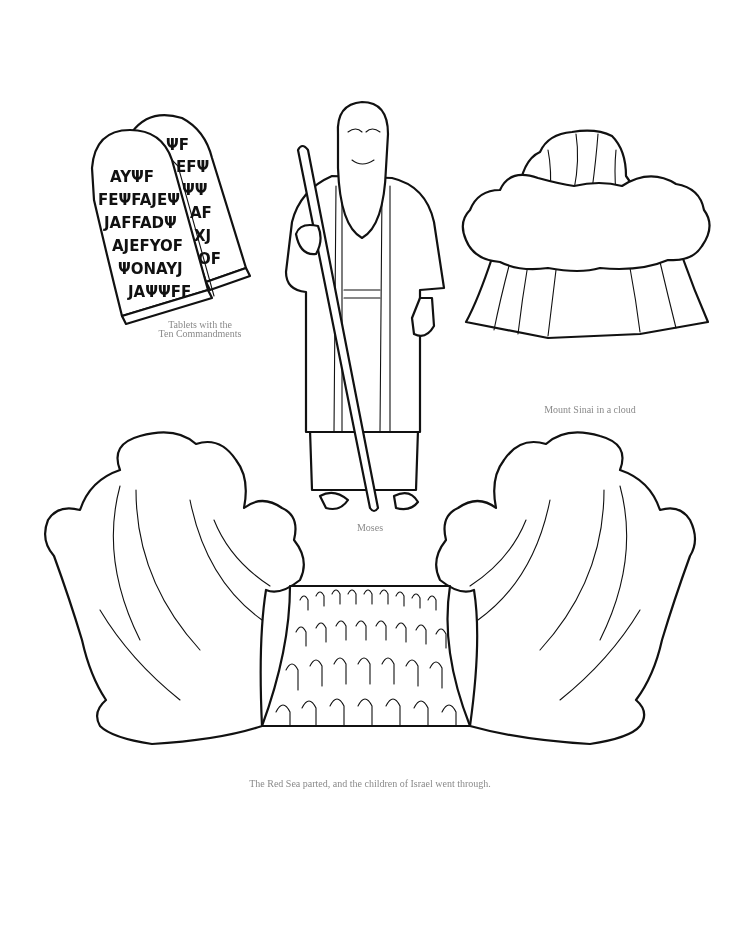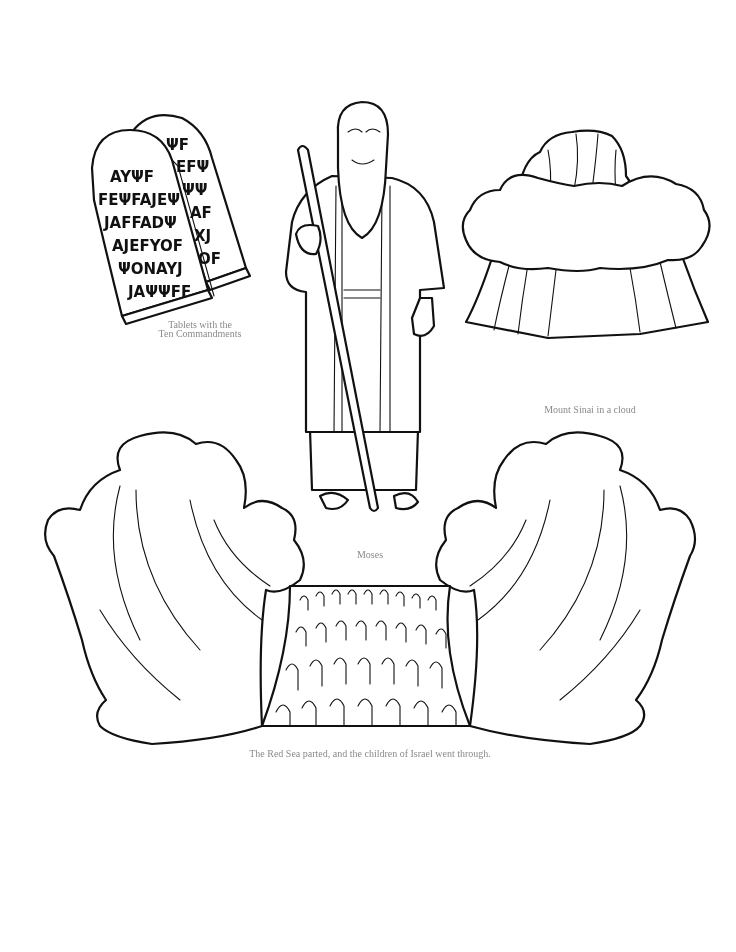--- a/index.html
+++ b/index.html
@@ -111,15 +111,15 @@
   </g>
 </svg>
 
 <div class="caption" style="left:140px; top:320px; width:120px;">
   <div>Tablets with the</div>
   <div>Ten Commandments</div>
 </div>
 
 <div class="caption" style="left:530px; top:365px; width:120px;margin-top:40px;">Mount Sinai in a cloud</div>
 
-<div class="caption" style="left:330px; top:523px; width:80px;margin-top:27px;">Moses</div>
+<div class="caption" style="left:330px; top:523px; width:80px;">Moses</div>
 
-<div class="caption" style="left:230px; top:749px; width:280px;">The Red Sea parted, and the children of Israel went through.</div>
+<div class="caption" style="left:230px; top:779px; width:280px;">The Red Sea parted, and the children of Israel went through.</div>
 
 </body></html>

